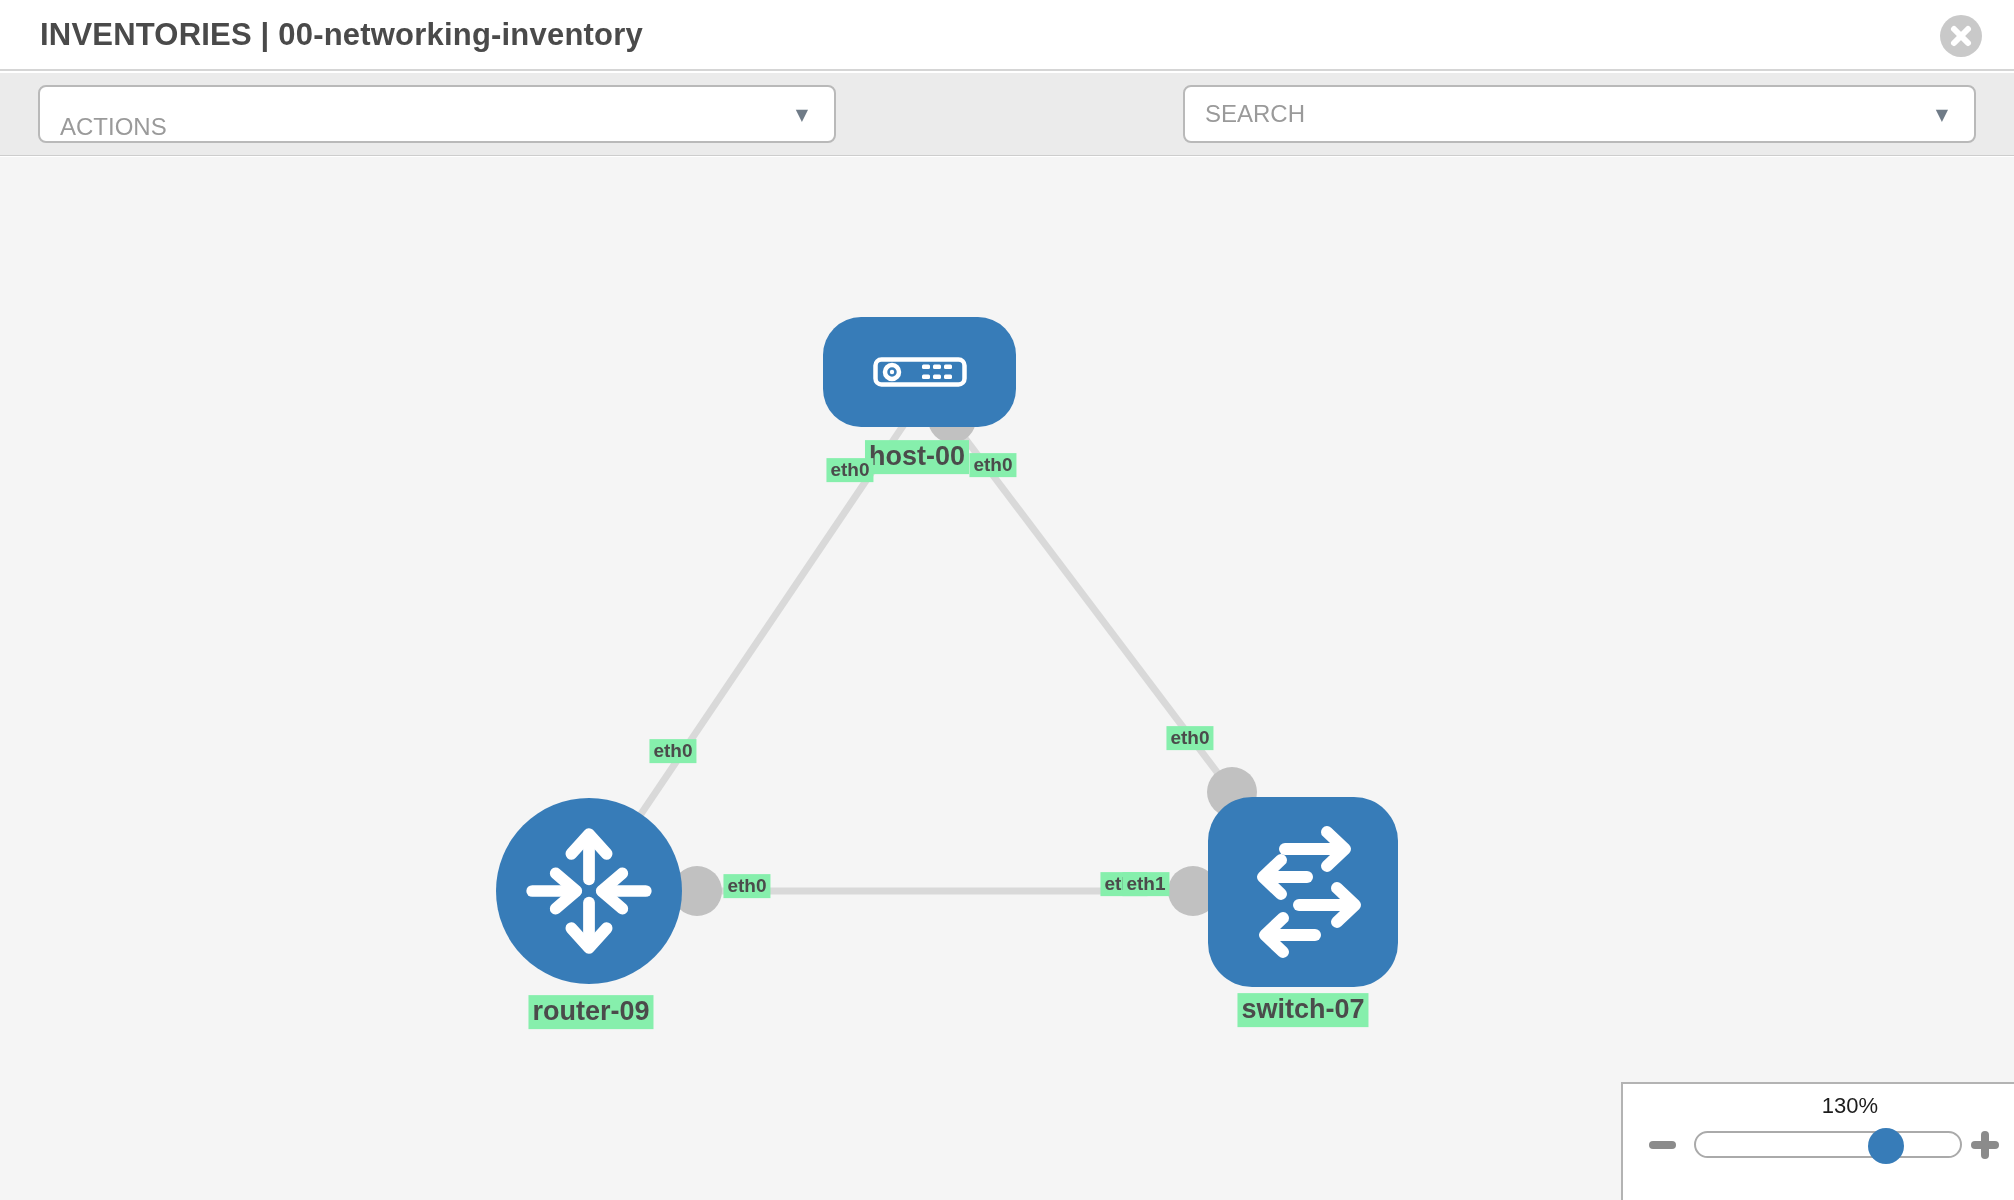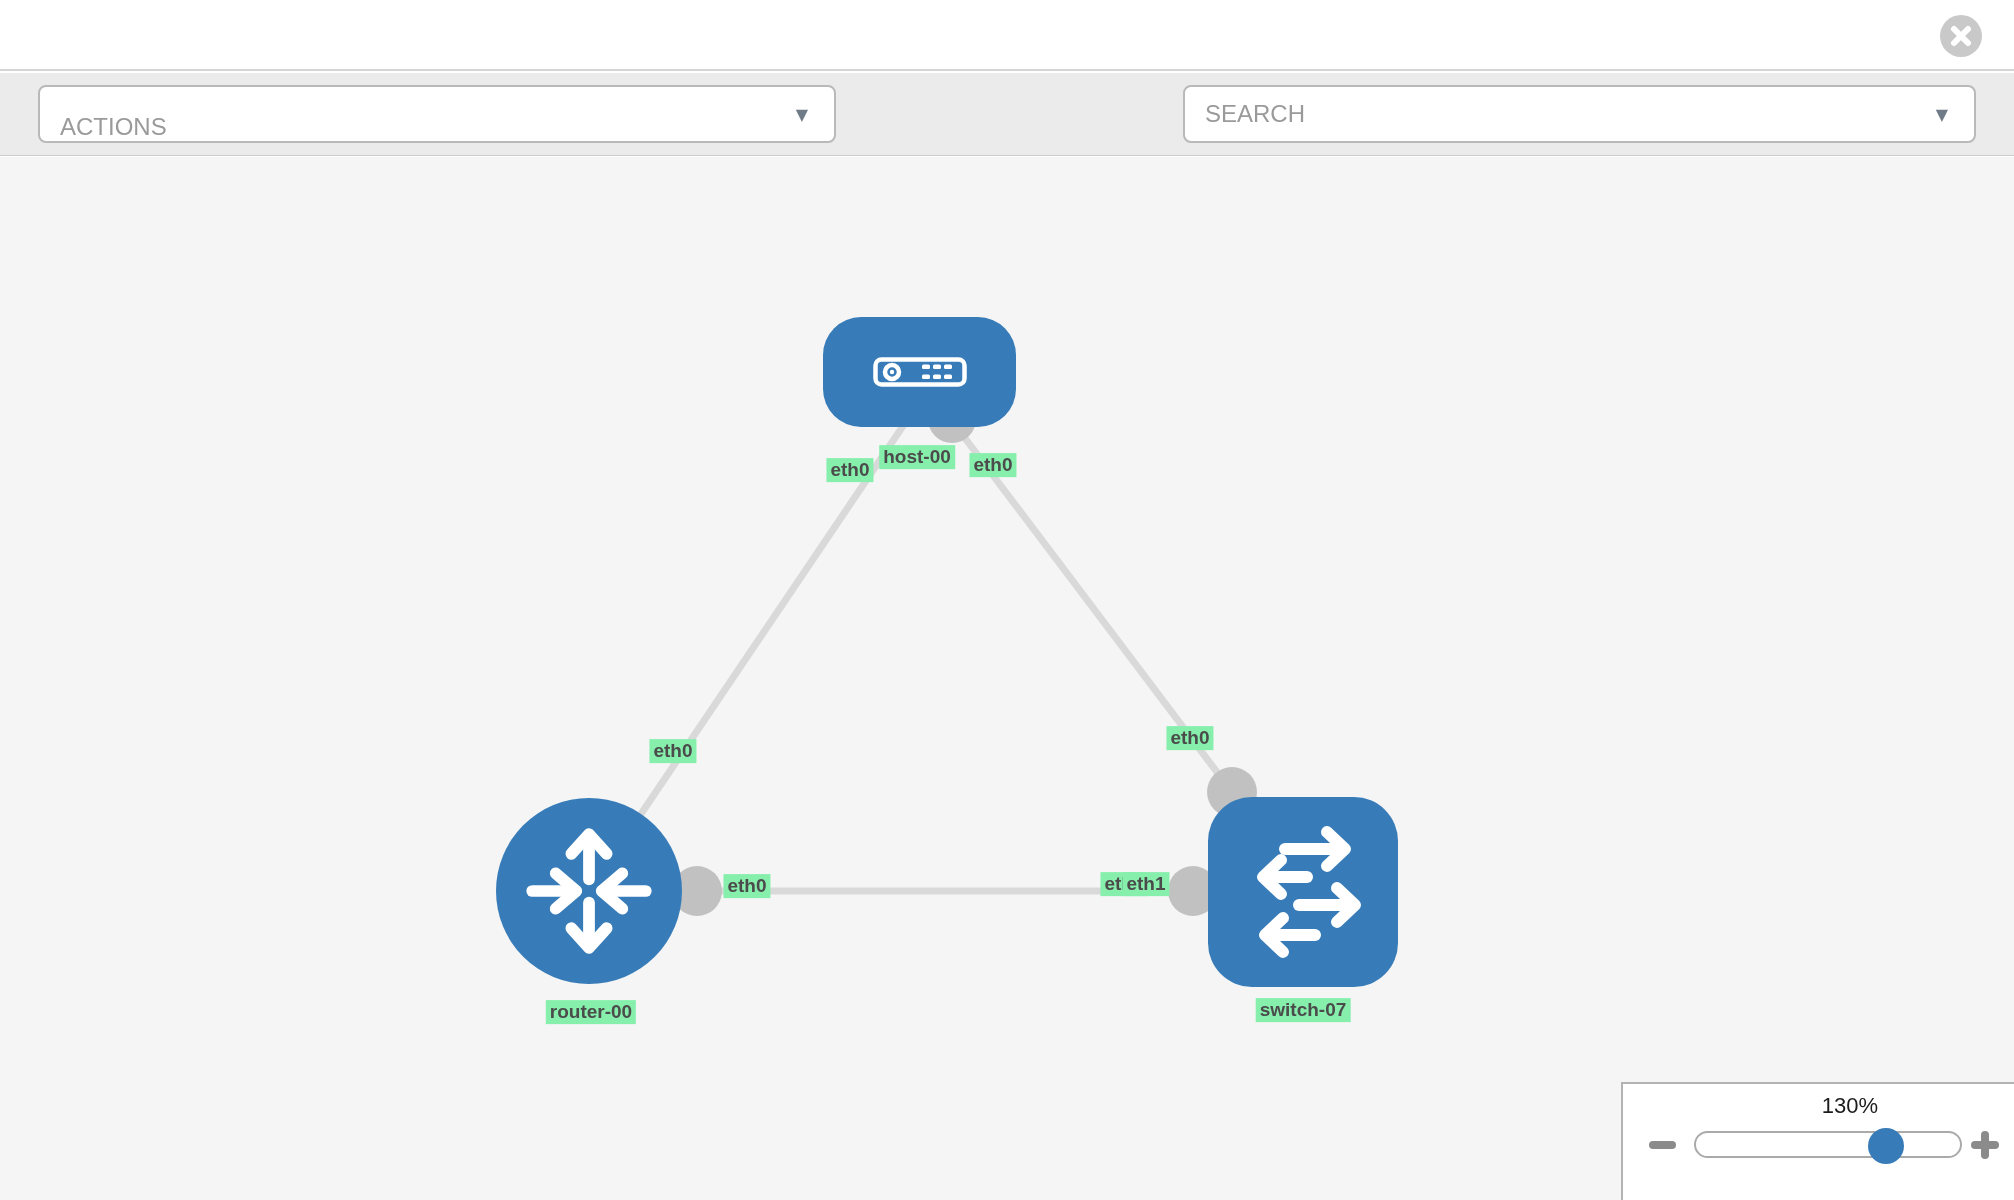--- a/index.html
+++ b/index.html
@@ -41,21 +41,21 @@
 
   .node{position:absolute;z-index:3;background:var(--node-blue);display:flex;align-items:center;justify-content:center;cursor:pointer;}
   .node-host{left:823px;top:160px;width:193px;height:110px;border-radius:38px;}
   .node-router{left:496px;top:641px;width:186px;height:186px;border-radius:50%;}
   .node-switch{left:1208px;top:640px;width:190px;height:190px;border-radius:44px;}
   .node svg{display:block;}
   .icon-stroke{fill:none;stroke:#fff;stroke-linecap:round;stroke-linejoin:round;}
 
   .graph-label{position:absolute;z-index:4;transform:translate(-50%,-50%);background:#86efac;
                color:#4b4b4b;white-space:nowrap;line-height:1.25;font-weight:bold;}
-  .node-label{font-size:19px;padding:0 4px;}
+  .node-label{font-size:27px;padding:0 4px;}
   .if-label{font-size:19px;padding:0 4px;}
 
   
   .lbl-host{left:917px;top:300px;}
   .lbl-router{left:591px;top:855px;}
   .lbl-switch{left:1303px;top:853px;}
   .if-host-left{left:850px;top:313px;}
   .if-host-right{left:993px;top:308px;}
   .if-router-diag{left:673px;top:594px;}
   .if-switch-diag{left:1190px;top:581px;}
@@ -75,20 +75,21 @@
   .zoom-in .bar-v{left:18px;top:8px;width:8px;height:28px;}
   .slider-track{position:absolute;left:71px;top:47px;width:268px;height:27px;background:#fff;
                 border:2px solid #aaa;border-radius:14px;cursor:pointer;}
   .slider-handle{position:absolute;left:172px;top:-5px;width:36px;height:36px;border-radius:50%;
                  background:var(--node-blue);cursor:grab;}
 </style>
 </head>
 <body>
 
 <div class="header">
+  <span class="page-title">INVENTORIES | 00-networking-inventory</span>
   <button class="close-btn">
     <svg width="44" height="44" viewBox="0 0 44 44">
       <circle cx="22" cy="22" r="21" fill="#c9c9c9"></circle>
       <line x1="15" y1="15" x2="29" y2="29" stroke="#fff" stroke-width="6" stroke-linecap="round"></line>
       <line x1="29" y1="15" x2="15" y2="29" stroke="#fff" stroke-width="6" stroke-linecap="round"></line>
     </svg>
   </button>
 </div>
 
 <div class="toolbar">
@@ -170,21 +171,21 @@
         <polyline points="-22,-32 -40,-15 -22,2"></polyline>
         <line x1="-4" y1="13" x2="48" y2="13"></line>
         <polyline points="34,-4 52,13 34,30"></polyline>
         <line x1="12" y1="43" x2="-34" y2="43"></line>
         <polyline points="-20,26 -38,43 -20,60"></polyline>
       </g>
     </svg>
   </div>
 
   <span class="graph-label node-label lbl-host">host-00</span>
-  <span class="graph-label node-label lbl-router">router-00</span>
+  <span class="graph-label node-label lbl-router">router-09</span>
   <span class="graph-label node-label lbl-switch">switch-07</span>
 
   <span class="graph-label if-label if-host-left">eth0</span>
   <span class="graph-label if-label if-host-right">eth0</span>
   <span class="graph-label if-label if-router-diag">eth0</span>
   <span class="graph-label if-label if-switch-diag">eth0</span>
   <span class="graph-label if-label if-router-horiz">eth0</span>
   <span class="graph-label if-label if-switch-under">eth0</span>
   <span class="graph-label if-label if-switch-over">eth1</span>
 

